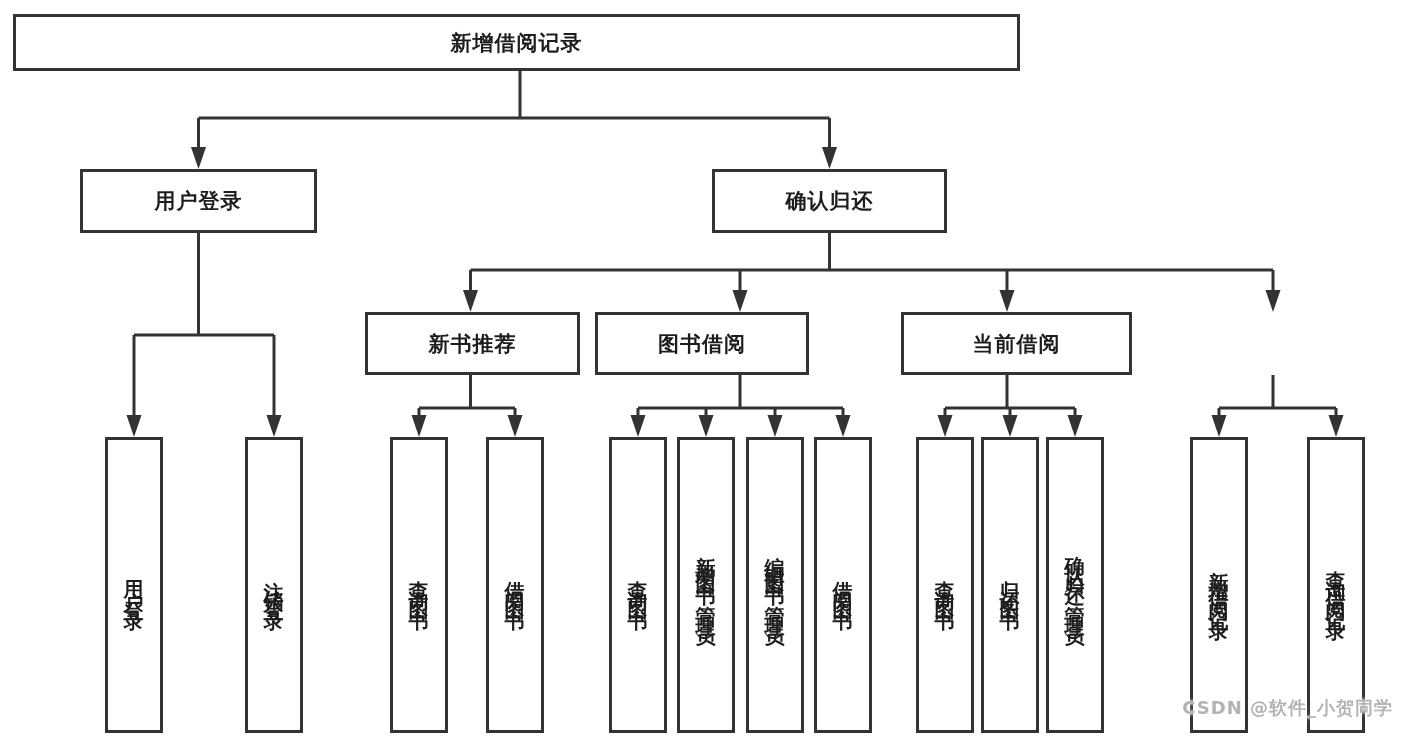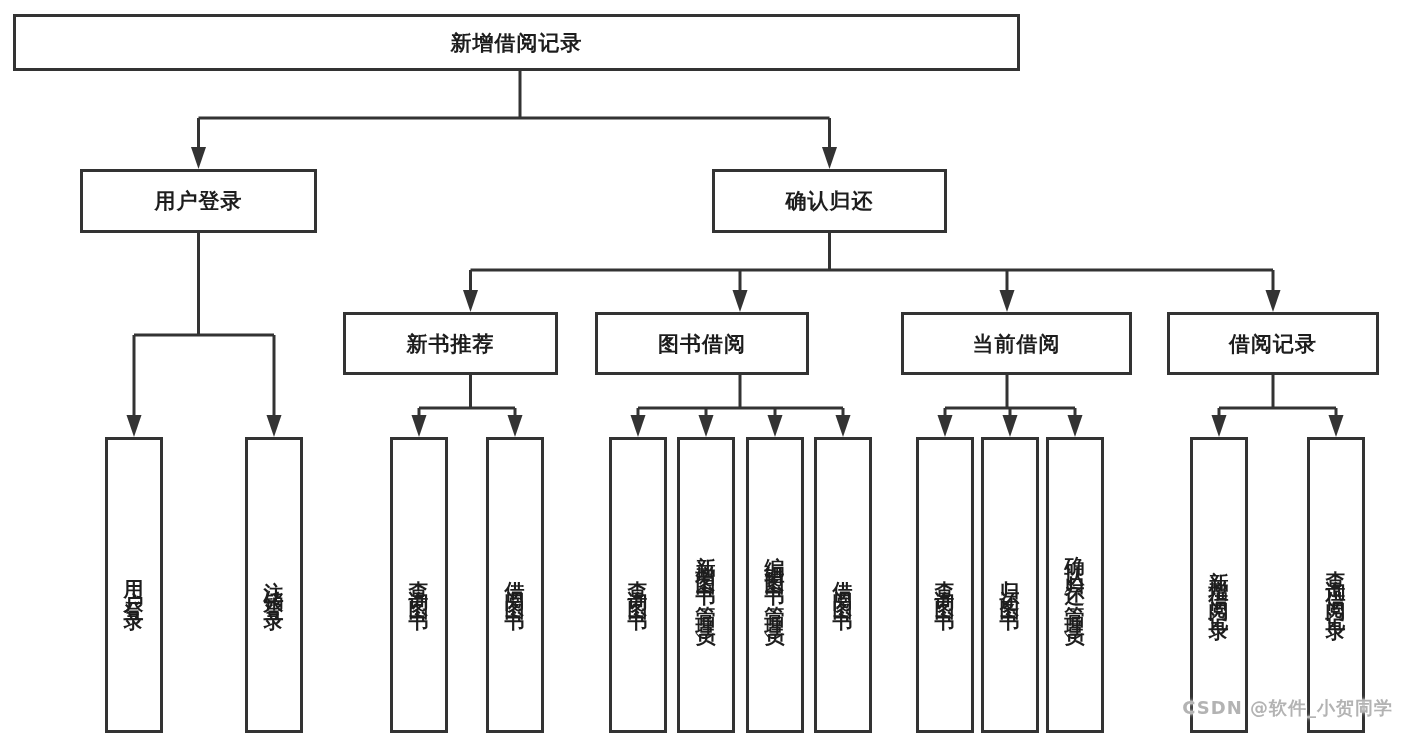--- a/index.html
+++ b/index.html
@@ -110,31 +110,28 @@
     <span class="lbl">新增借阅记录</span>
   </div>
 
   <div class="box" style="left:80px;top:169px;width:237px;height:64px">
     <span class="lbl">用户登录</span>
   </div>
   <div class="box" style="left:712px;top:169px;width:235px;height:64px">
     <span class="lbl">确认归还</span>
   </div>
 
-  <div class="box" style="left:343px;top:312px;width:215px;height:63px">
+  <div class="box" style="left:365px;top:312px;width:215px;height:63px">
     <span class="lbl">新书推荐</span>
   </div>
   <div class="box" style="left:595px;top:312px;width:214px;height:63px">
     <span class="lbl">图书借阅</span>
   </div>
   <div class="box" style="left:901px;top:312px;width:231px;height:63px">
     <span class="lbl">当前借阅</span>
-  </div>
-  <div class="box" style="left:1167px;top:312px;width:212px;height:63px">
-    <span class="lbl">借阅记录</span>
   </div>
 
   <div class="vbox" style="left:105px">
     <span class="vlbl">用户登录</span>
   </div>
   <div class="vbox" style="left:245px">
     <span class="vlbl">注销登录</span>
   </div>
 
   <div class="vbox" style="left:390px">

